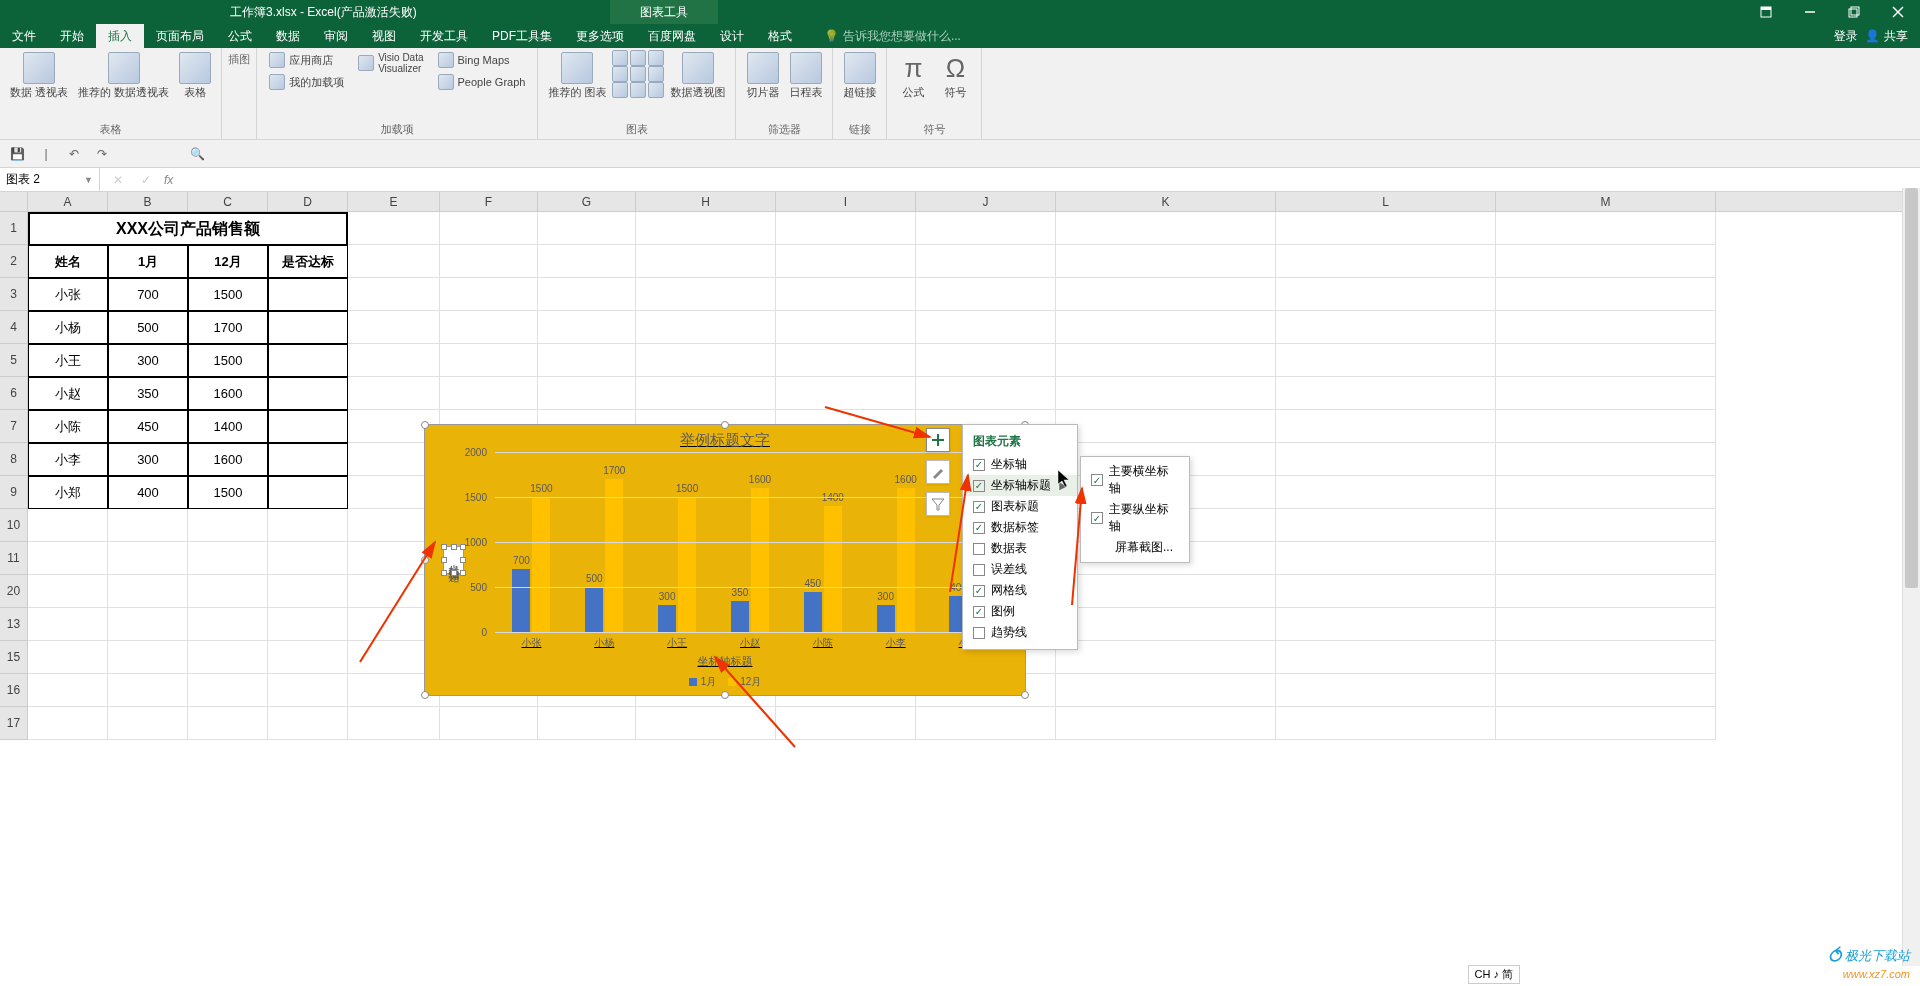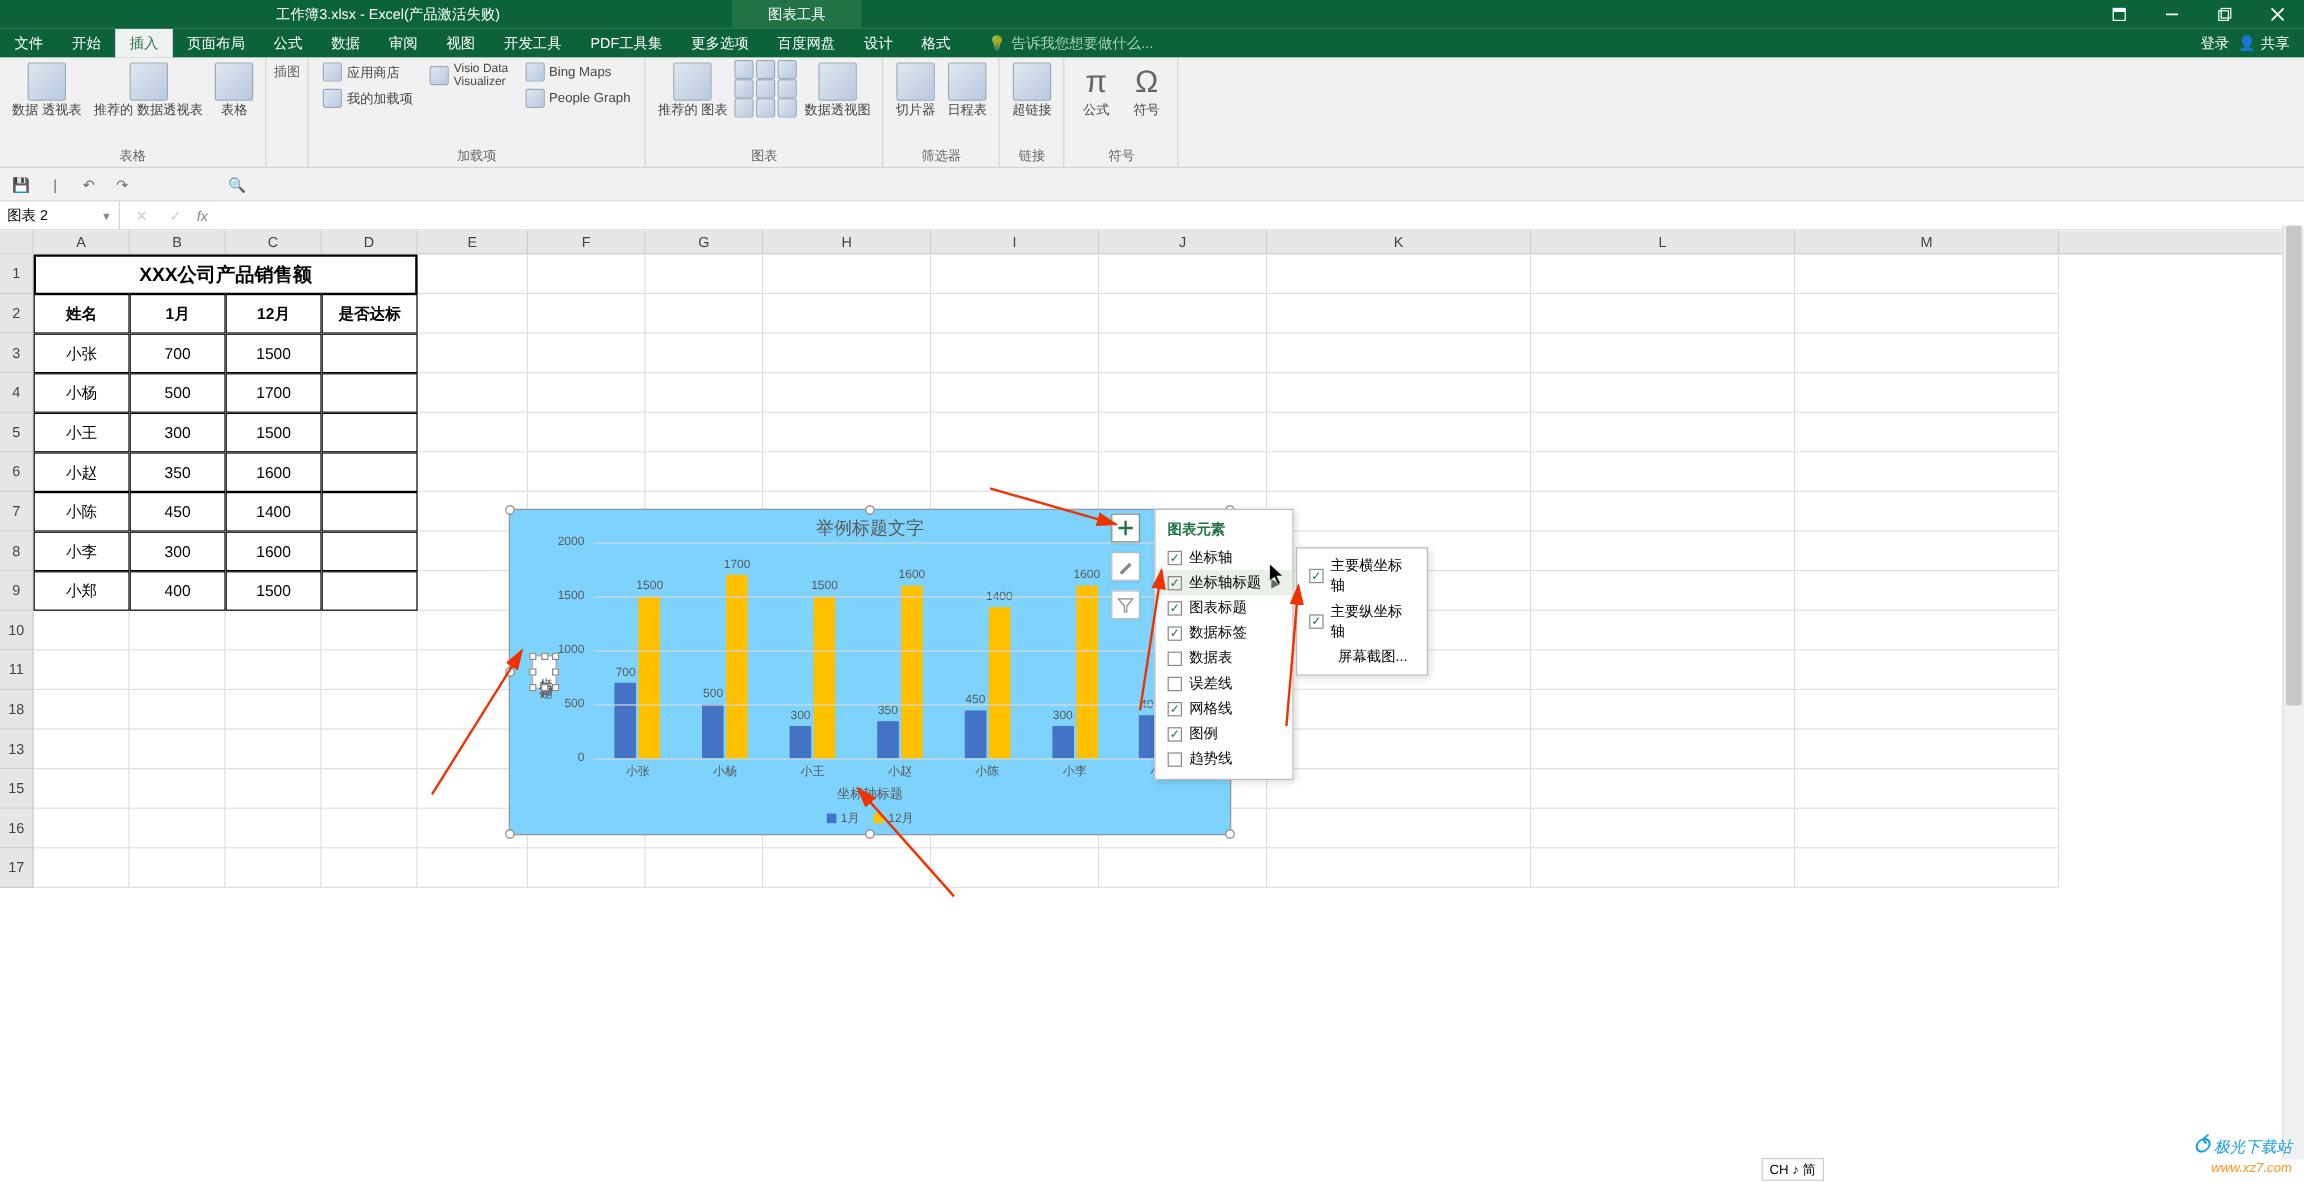--- a/index.html
+++ b/index.html
@@ -56,21 +56,21 @@
   .cell { border-right: 1px solid #e0e0e0; border-bottom: 1px solid #e0e0e0; display: flex; align-items: center; justify-content: center; font-size: 12px; }
   
   
   .data-table { position: absolute; left: 28px; top: 20px; }
   .dt-title { width: 320px; height: 33px; border: 2px solid #000; border-bottom: 1px solid #000; display: flex; align-items: center; justify-content: center; font-weight: bold; font-size: 16px; background: #fff; }
   .dt-row { display: flex; }
   .dt-cell { width: 80px; height: 33px; border: 1px solid #000; display: flex; align-items: center; justify-content: center; font-size: 13px; background: #fff; }
   .dt-header { font-weight: bold; }
 
   
-  .chart-container { position: absolute; left: 424px; top: 232px; width: 602px; height: 272px; border: 1px solid #999; background: #7dd3fc; }
+  .chart-container { position: absolute; left: 424px; top: 232px; width: 602px; height: 272px; border: 1px solid #999; background: #eab308; text-decoration: underline; }
   .chart-handle { position: absolute; width: 8px; height: 8px; background: #fff; border: 1px solid #888; border-radius: 50%; }
   .chart-title { text-align: center; font-size: 15px; padding: 6px 0 2px; color: #595959; }
   .chart-body { position: relative; height: 180px; margin: 0 20px 0 70px; }
   .chart-yaxis { position: absolute; left: -38px; top: 0; bottom: 0; width: 34px; }
   .chart-ytick { position: absolute; right: 4px; font-size: 10px; color: #595959; transform: translateY(-50%); }
   .chart-grid-line { position: absolute; left: 0; right: 0; border-top: 1px solid #d9d9d9; }
   .chart-bars { position: absolute; inset: 0; display: flex; justify-content: space-around; align-items: flex-end; }
   .bar-group { display: flex; gap: 2px; align-items: flex-end; position: relative; }
   .bar { width: 18px; position: relative; }
   .bar.blue { background: #4472c4; }
@@ -511,21 +511,21 @@
         <div class="cell" style="width: 98px;"></div>
         <div class="cell" style="width: 98px;"></div>
         <div class="cell" style="width: 140px;"></div>
         <div class="cell" style="width: 140px;"></div>
         <div class="cell" style="width: 140px;"></div>
         <div class="cell" style="width: 220px;"></div>
         <div class="cell" style="width: 220px;"></div>
         <div class="cell" style="width: 220px;"></div>
       </div>
       <div class="row">
-        <div class="row-h">18</div>
+        <div class="row-h">20</div>
         <div class="cell" style="width: 80px;"></div>
         <div class="cell" style="width: 80px;"></div>
         <div class="cell" style="width: 80px;"></div>
         <div class="cell" style="width: 80px;"></div>
         <div class="cell" style="width: 92px;"></div>
         <div class="cell" style="width: 98px;"></div>
         <div class="cell" style="width: 98px;"></div>
         <div class="cell" style="width: 140px;"></div>
         <div class="cell" style="width: 140px;"></div>
         <div class="cell" style="width: 140px;"></div>

